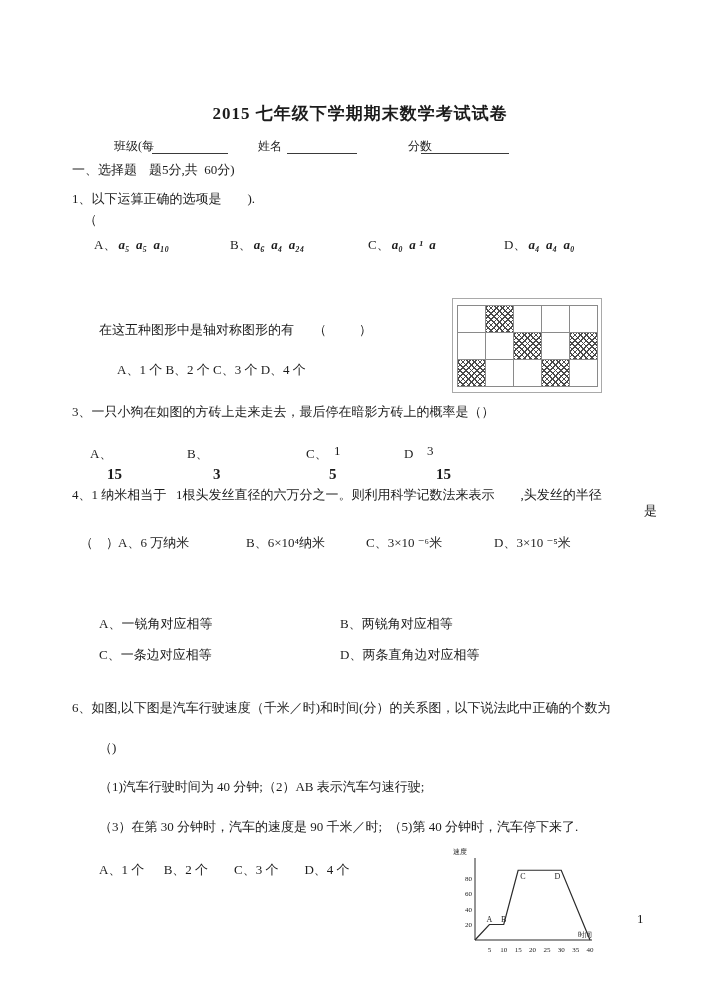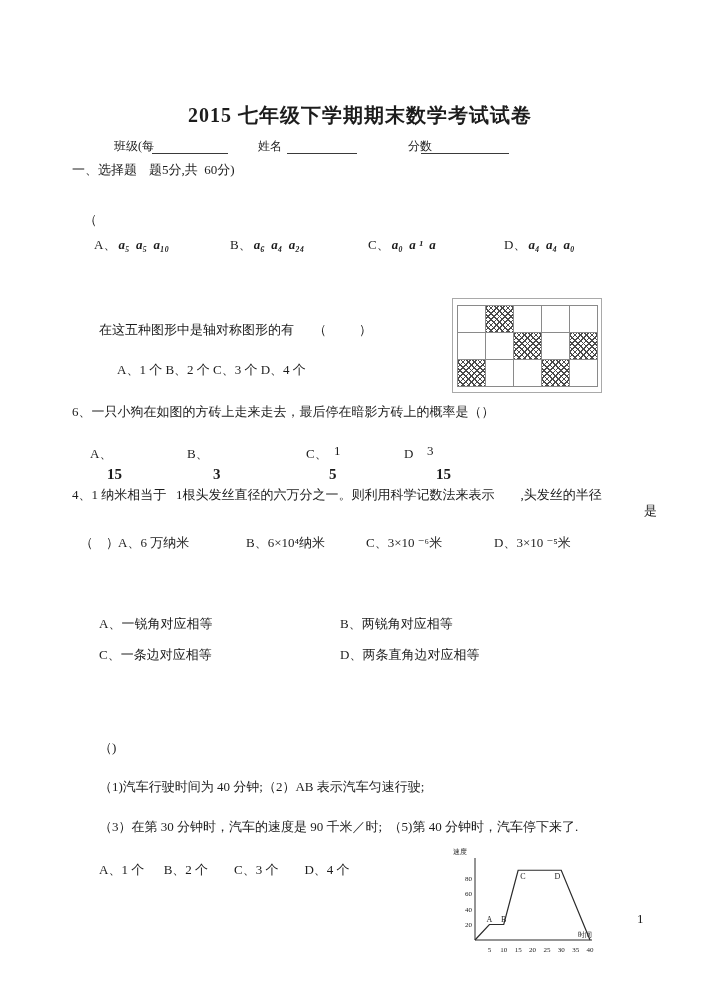--- a/index.html
+++ b/index.html
@@ -4,21 +4,21 @@
 <style>
   * { margin:0; padding:0; box-sizing:border-box; }
   body { background:#ffffff; }
   .page {
     position:relative; width:720px; height:984px; background:#fff;
     font-family:"Liberation Serif","DejaVu Serif",serif; color:#1c1c1c;
     overflow:hidden; margin:0 auto;
   }
   .t { position:absolute; white-space:pre; font-size:13px; line-height:1.25; }
   .title { position:absolute; left:0; top:102px; width:720px; text-align:center;
-           font-size:20px; font-weight:700; letter-spacing:1px; white-space:pre; }
+           font-size:17px; font-weight:700; letter-spacing:1px; white-space:pre; }
   .small { font-size:12px; }
   .blank { position:absolute; height:15px; border-bottom:1px solid #3a3a3a; }
   .expr { font-style:italic; font-weight:600; margin-left:2px;text-align:center; }
   .den { font-weight:700; font-size:15px; }
   .tail { font-size:13px; }
 
   .tile-grid-box {
     position:absolute; left:452px; top:298px; width:150px; height:95px;
     border:1px solid #a9a9a9; background:#fff;
     display:flex; align-items:center; justify-content:center;
@@ -48,20 +48,21 @@
 
   <span class="t small" style="left:114px;top:139px">班级(每</span>
   <span class="blank" style="left:152px;top:139px;width:76px"></span>
   <span class="t small" style="left:258px;top:139px">姓名</span>
   <span class="blank" style="left:287px;top:139px;width:70px"></span>
   <span class="t small" style="left:408px;top:139px">分数</span>
   <span class="blank" style="left:421px;top:139px;width:88px"></span>
 
   <span class="t" style="left:72px;top:162px"><span>一、选择题</span><span style="margin-left:12px">题</span><span style="">5分,共  60分)</span></span>
 
+  <span class="t" style="left:72px;top:191px">1、以下运算正确的选项是        ).</span>
   <span class="t" style="left:84px;top:212px">（</span>
   <span class="t" style="left:94px;top:237px"><span>A、</span><span class="expr">a₅  a₅  a₁₀</span></span>
   <span class="t" style="left:230px;top:237px"><span>B、</span><span class="expr">a₆  a₄  a₂₄</span></span>
   <span class="t" style="left:368px;top:237px"><span>C、</span><span class="expr">a₀  a ¹  a</span></span>
   <span class="t" style="left:504px;top:237px"><span>D、</span><span class="expr">a₄  a₄  a₀</span></span>
 
   <span class="t" style="left:99px;top:322px">在这五种图形中是轴对称图形的有      （          ）</span>
   <span class="t" style="left:117px;top:362px">A、1 个 B、2 个 C、3 个 D、4 个</span>
   <div class="tile-grid-box">
     <div class="tile-grid">
@@ -76,21 +77,21 @@
         <div class="tile"></div>
         <div class="tile hatch"></div>
         <div class="tile hatch"></div>
         <div class="tile"></div>
         <div class="tile"></div>
         <div class="tile hatch"></div>
         <div class="tile"></div>
       </div>
   </div>
 
-  <span class="t" style="left:72px;top:404px">6、一只小狗在如图的方砖上走来走去，最后停在暗影方砖上的概率是（）</span>
+  <span class="t" style="left:72px;top:404px">3、一只小狗在如图的方砖上走来走去，最后停在暗影方砖上的概率是（）</span>
   <span class="t" style="left:90px;top:446px">A、</span>
   <span class="t" style="left:110px;top:443px"></span>
   <span class="t den" style="left:107px;top:465px">15</span>
   <span class="t" style="left:187px;top:446px">B、</span>
   <span class="t" style="left:214px;top:443px"></span>
   <span class="t den" style="left:213px;top:465px">3</span>
   <span class="t" style="left:306px;top:446px">C、</span>
   <span class="t" style="left:334px;top:443px">1</span>
   <span class="t den" style="left:329px;top:465px">5</span>
   <span class="t" style="left:404px;top:446px">D</span>
@@ -103,20 +104,21 @@
   <span class="t" style="left:118px;top:535px">A、6 万纳米</span>
   <span class="t" style="left:246px;top:535px">B、6×10⁴纳米</span>
   <span class="t" style="left:366px;top:535px">C、3×10 ⁻⁶米</span>
   <span class="t" style="left:494px;top:535px">D、3×10 ⁻⁵米</span>
 
   <span class="t" style="left:99px;top:616px">A、一锐角对应相等</span>
   <span class="t" style="left:340px;top:616px">B、两锐角对应相等</span>
   <span class="t" style="left:99px;top:647px">C、一条边对应相等</span>
   <span class="t" style="left:340px;top:647px">D、两条直角边对应相等</span>
 
+  <span class="t" style="left:72px;top:700px">6、如图,以下图是汽车行驶速度（千米／时)和时间(分）的关系图，以下说法此中正确的个数为</span>
   <span class="t" style="left:99px;top:740px">（)</span>
   <span class="t" style="left:99px;top:779px">（1)汽车行驶时间为 40 分钟;（2）AB 表示汽车匀速行驶;</span>
   <span class="t" style="left:99px;top:819px">（3）在第 30 分钟时，汽车的速度是 90 千米／时;  （5)第 40 分钟时，汽车停下来了.</span>
   <span class="t" style="left:99px;top:862px">A、1 个      B、2 个        C、3 个        D、4 个</span>
 
   <svg class="chart" viewBox="0 0 152 122">
       <line x1="27" y1="97" x2="27" y2="15" class="axis"></line>
       <line x1="27" y1="97" x2="144" y2="97" class="axis"></line>
       <text x="24" y="84" text-anchor="end" class="tick">20</text>
       <text x="24" y="68.5" text-anchor="end" class="tick">40</text>

